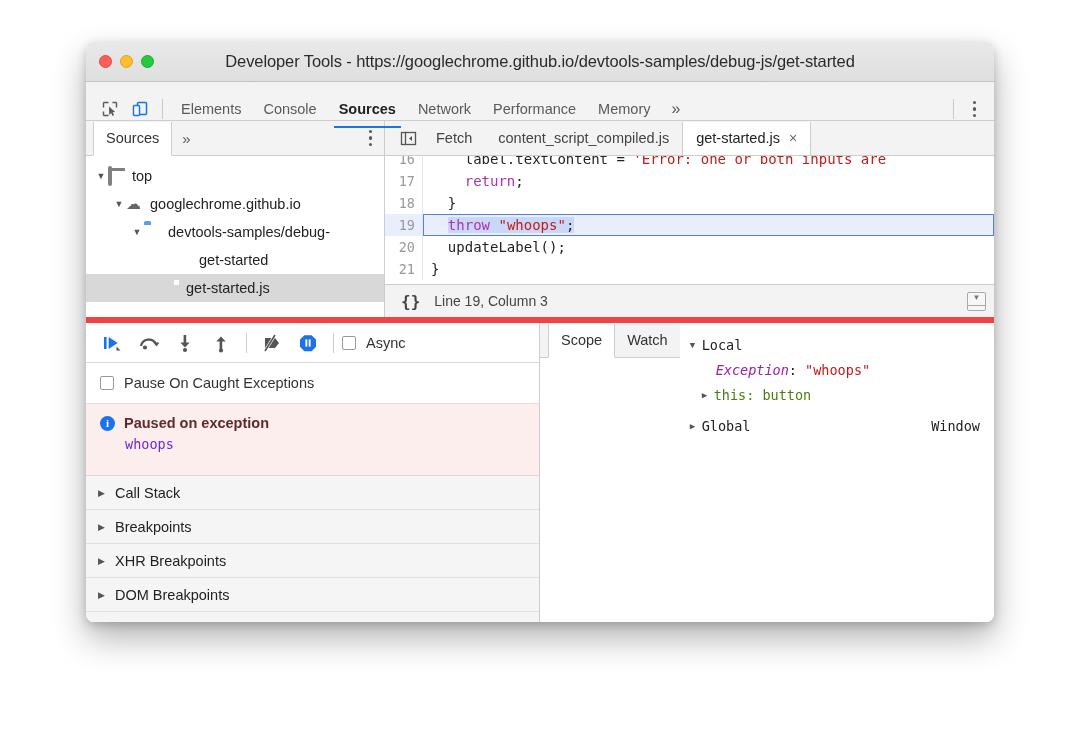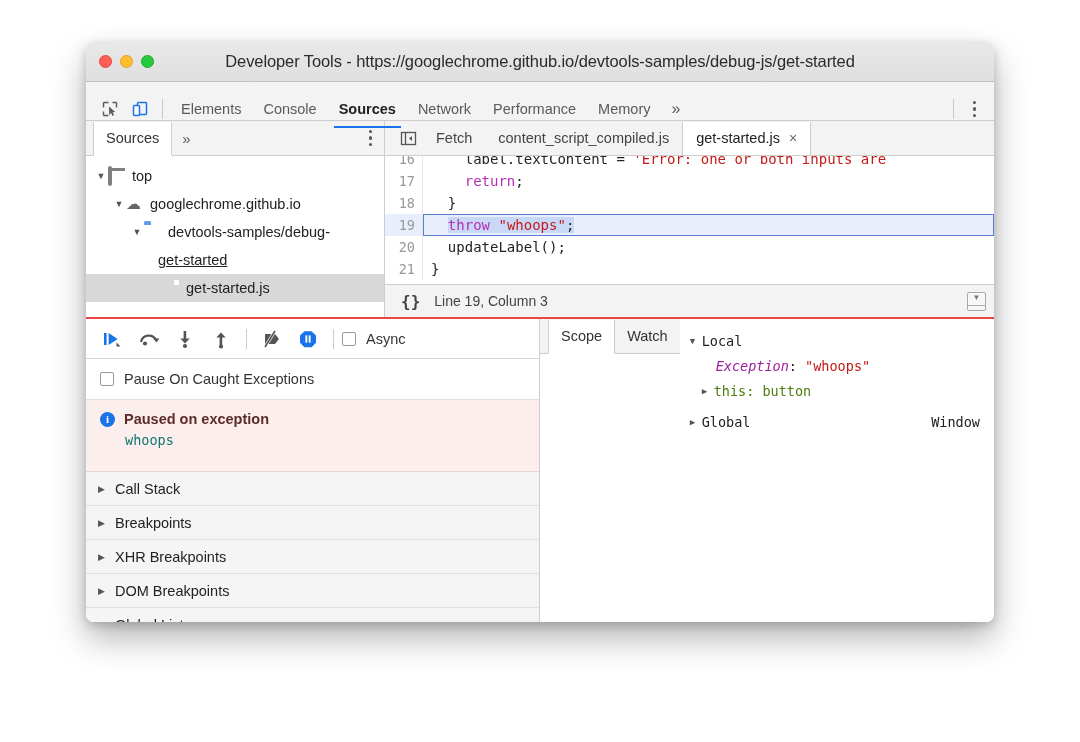--- a/index.html
+++ b/index.html
@@ -125,41 +125,41 @@
     display:flex; align-items:center; padding:0 8px; font-size:14px; color:#444;
   }
   .brace { font-family:"DejaVu Sans Mono", monospace; font-size:16px; color:#444; padding:0 8px; font-weight:bold; }
   .statuspos { margin-left:6px; }
   .drawer-ico { margin-left:auto; width:19px; height:19px; border:1px solid #a9a9a9; border-radius:2px;
                 display:flex; align-items:center; justify-content:flex-start; flex-direction:column; background:#f7f7f7; }
   .drawer-ico i { font-size:8px; color:#777; line-height:10px; }
   .drawer-ico u { display:block; width:100%; height:1px; background:#a9a9a9; margin-top:2px; }
 
   
-  .bottom-split { flex:1; display:flex; min-height:0; border-top:2px solid #ef4444; }
+  .bottom-split { flex:1; display:flex; min-height:0; border-top:6px solid #ef4444; }
   .debugger { width:454px; flex:0 0 454px; border-right:1px solid #cdcdcd; display:flex; flex-direction:column; background:#fff; }
 
   .dbg-toolbar { height:40px; flex:0 0 40px; display:flex; align-items:center; padding:0 10px;
                  border-bottom:1px solid #d6d6d6; background:#fff; gap:2px; }
   .tb { width:34px; height:30px; display:flex; align-items:center; justify-content:center; }
   .tb-sep { width:1px; height:20px; background:#ccc; margin:0 6px; }
   .cbox { width:14px; height:14px; border:1px solid #999; border-radius:2px; background:#fff; }
   .async-lbl { font-size:14.5px; color:#333; margin-left:8px; }
 
   .pause-caught { height:41px; flex:0 0 41px; display:flex; align-items:center; padding:0 14px;
                   border-bottom:1px solid #e0e0e0; }
   .pc-lbl { font-size:14.5px; color:#333; margin-left:10px; }
 
   .exc-panel { flex:0 0 72px; background:#fdeeee; border-bottom:1px solid #e8d4d4; padding:11px 14px 0 14px; }
   .exc-head { display:flex; align-items:center; }
   .info-ico { width:15px; height:15px; border-radius:50%; background:#1a73e8; color:#fff;
               font-size:11px; font-weight:bold; display:flex; align-items:center; justify-content:center;
               font-family:"Liberation Serif", serif; }
   .exc-title { font-size:14.5px; font-weight:bold; color:#5c2b2b; margin-left:9px; }
-  .exc-msg { font-family:"DejaVu Sans Mono", monospace; font-size:13.5px; color:#0f766e; margin:5px 0 4px 25px; }
+  .exc-msg { font-family:"DejaVu Sans Mono", monospace; font-size:13.5px; color:#6d28d9; margin:5px 0 4px 25px; }
 
   .acc-row { height:34px; flex:0 0 34px; display:flex; align-items:center; padding:0 12px;
              border-bottom:1px solid #e0e0e0; background:#f5f5f5; font-size:14.5px; color:#222; }
   .acc-tw { font-size:9px; color:#555; width:13px; }
   .acc-lbl { margin-left:4px; }
 
   
   .scope { flex:1; display:flex; flex-direction:row; background:#fff; min-width:0; }
   .scope-tabbar { height:35px; flex:0 0 35px; background:#f3f3f3; border-bottom:1px solid #cdcdcd;
                   display:flex; align-items:center; padding-left:8px; }
@@ -241,21 +241,21 @@
           <span class="gl gl-cloud">☁</span>
           <span class="tree-label">googlechrome.github.io</span>
         </div>
 
         <div class="tree-row" style="padding-left:44px;">
           <span class="tw">▼</span>
           <span class="gl"><span class="gl-folder"></span></span>
           <span class="tree-label">devtools-samples/debug-</span>
         </div>
 
-        <div class="tree-row" style="padding-left:48px;text-decoration:underline;">
+        <div class="tree-row" style="padding-left:89px;">
           <span class="gl"><span class="gl-doc"></span></span>
           <span class="tree-label">get-started</span>
         </div>
 
         <div class="tree-row selected" style="padding-left:76px;">
           <span class="gl"><span class="gl-doc js"></span></span>
           <span class="tree-label">get-started.js</span>
         </div>
 
       </div>

